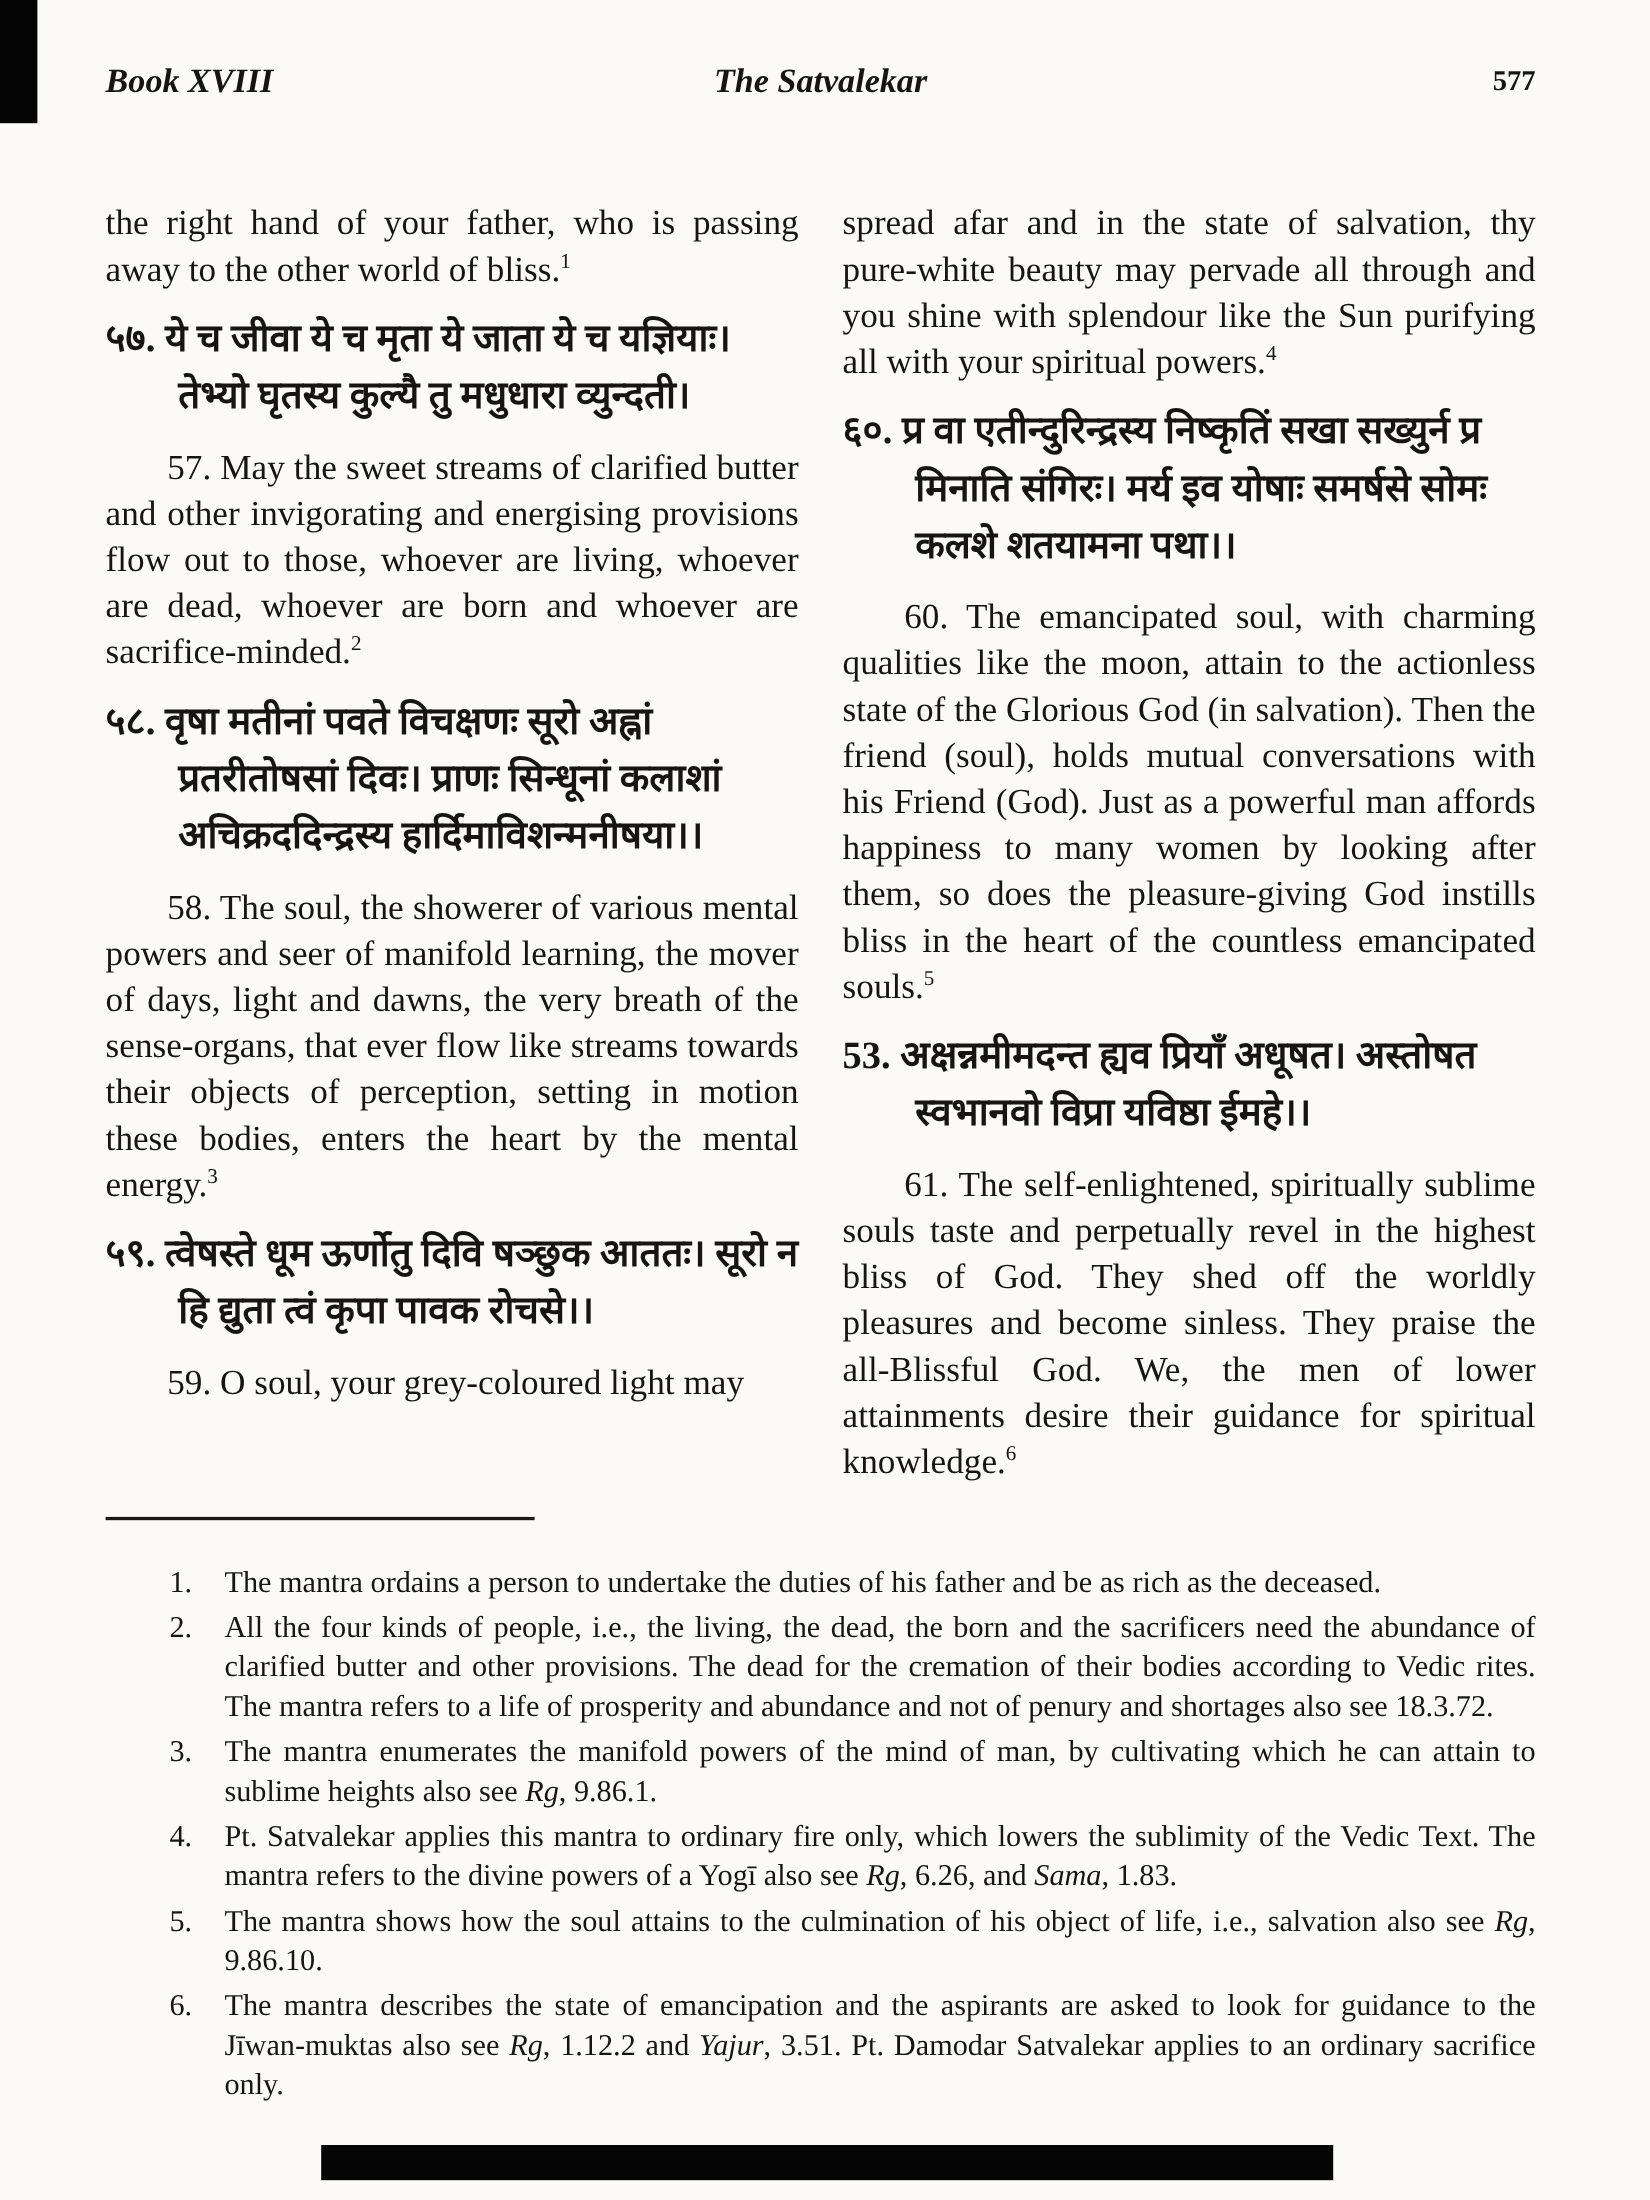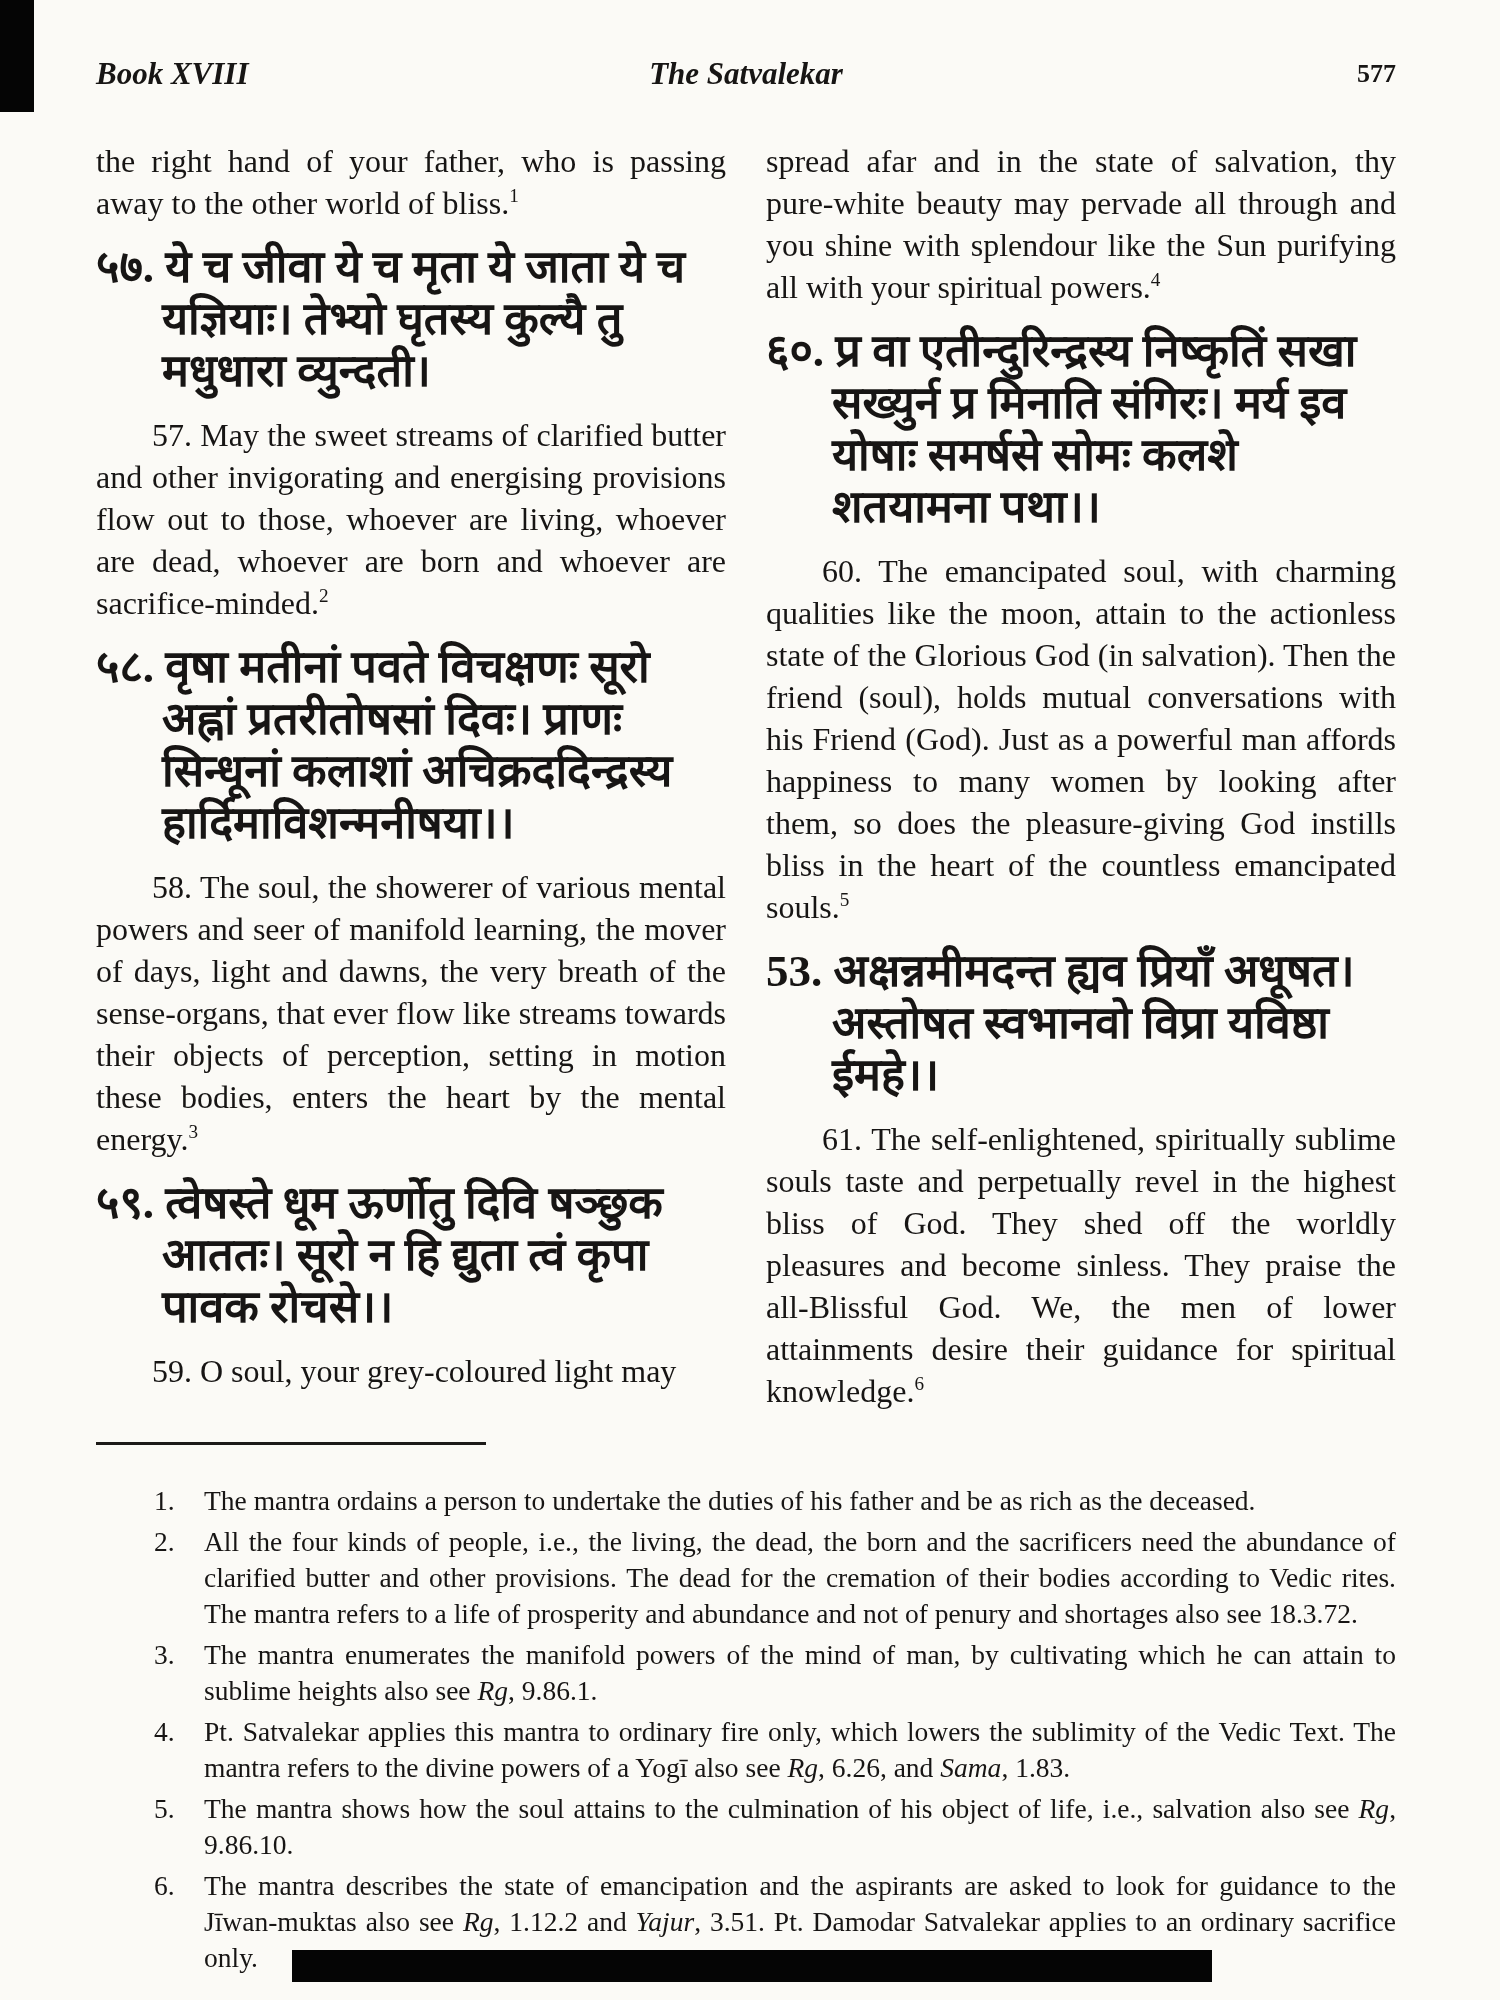--- a/index.html
+++ b/index.html
@@ -7,25 +7,25 @@
   .page{position:relative;width:1500px;height:2000px;background:#fbfaf6;color:#171514;
         font-family:"Liberation Serif","DejaVu Serif",serif;overflow:hidden;margin:0 auto}
   .artifact{position:absolute;background:#050505}
   .artifact.tl{left:0;top:0;width:34px;height:112px}
   .artifact.bottom{left:292px;top:1950px;width:920px;height:32px}
   .inner{padding:56px 104px 0 96px}
   .pghead{display:flex;align-items:center}
   .pghead .book{width:33%;font-style:italic;font-weight:bold;font-size:31px}
   .pghead .title{width:34%;text-align:center;font-style:italic;font-weight:bold;font-size:31px}
   .pghead .pageno{width:33%;text-align:right;font-weight:bold;font-size:26px}
-  .cols{display:flex;gap:40px;margin-top:48px}
+  .cols{display:flex;gap:40px;margin-top:89px}
   .col{flex:1;text-align:justify}
   p.para{font-size:32px;line-height:42px;text-indent:56px;margin-top:13px}
   p.para.cont{text-indent:0;margin-top:0}
-  p.verse{font-size:45px;line-height:52px;font-weight:bold;text-align:left;
+  p.verse{font-size:35px;line-height:52px;font-weight:bold;text-align:left;
           padding-left:66px;text-indent:-66px;margin:17px 0}
   sup{font-size:0.6em;line-height:0;vertical-align:super}
   .rule{width:390px;height:3px;background:#1c1a18;margin:30px 0 38px}
   .fns{padding-left:58px;padding-bottom:20px}
   .fn{display:flex;font-size:27.5px;line-height:36px;margin-top:5px}
   .fn-num{flex:0 0 50px}
   .fn-text{flex:1;text-align:justify}
   i{font-style:italic}
 </style>
 </head>

